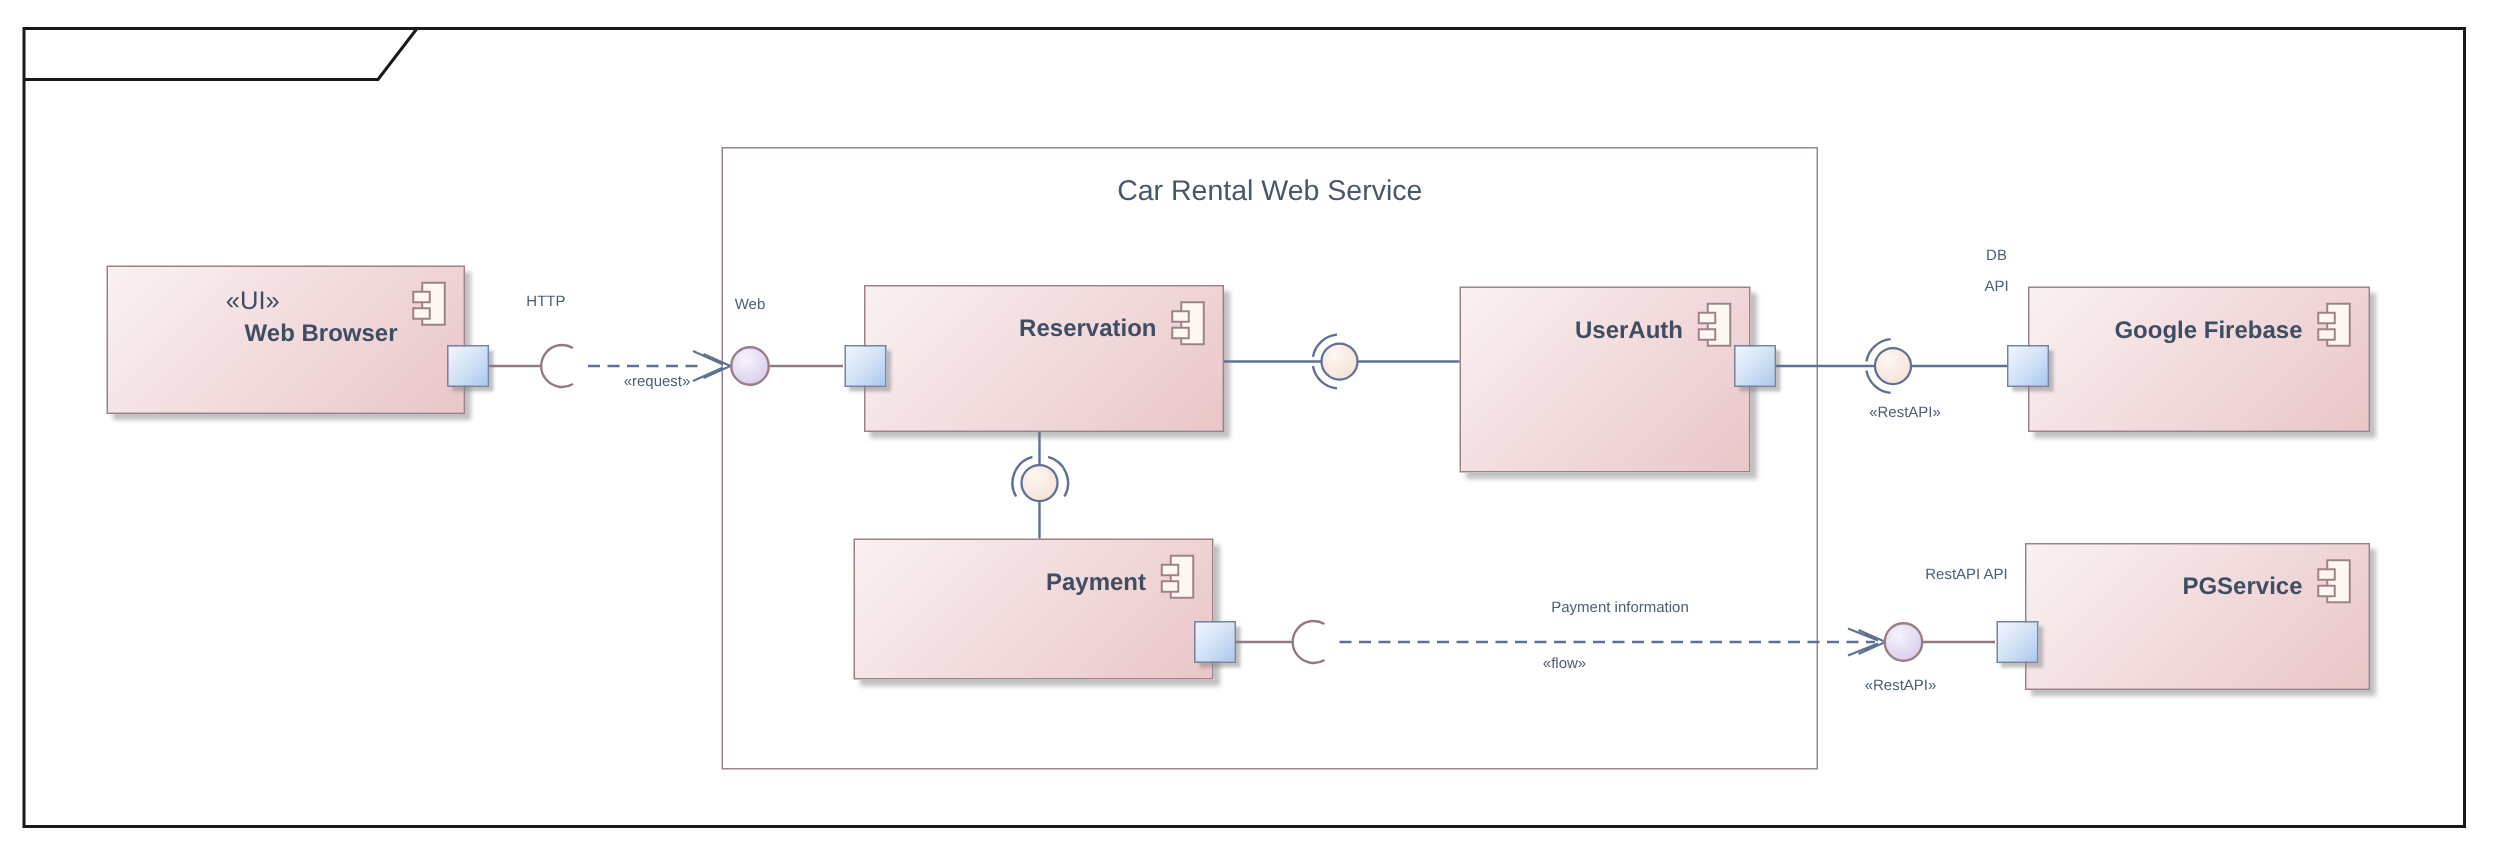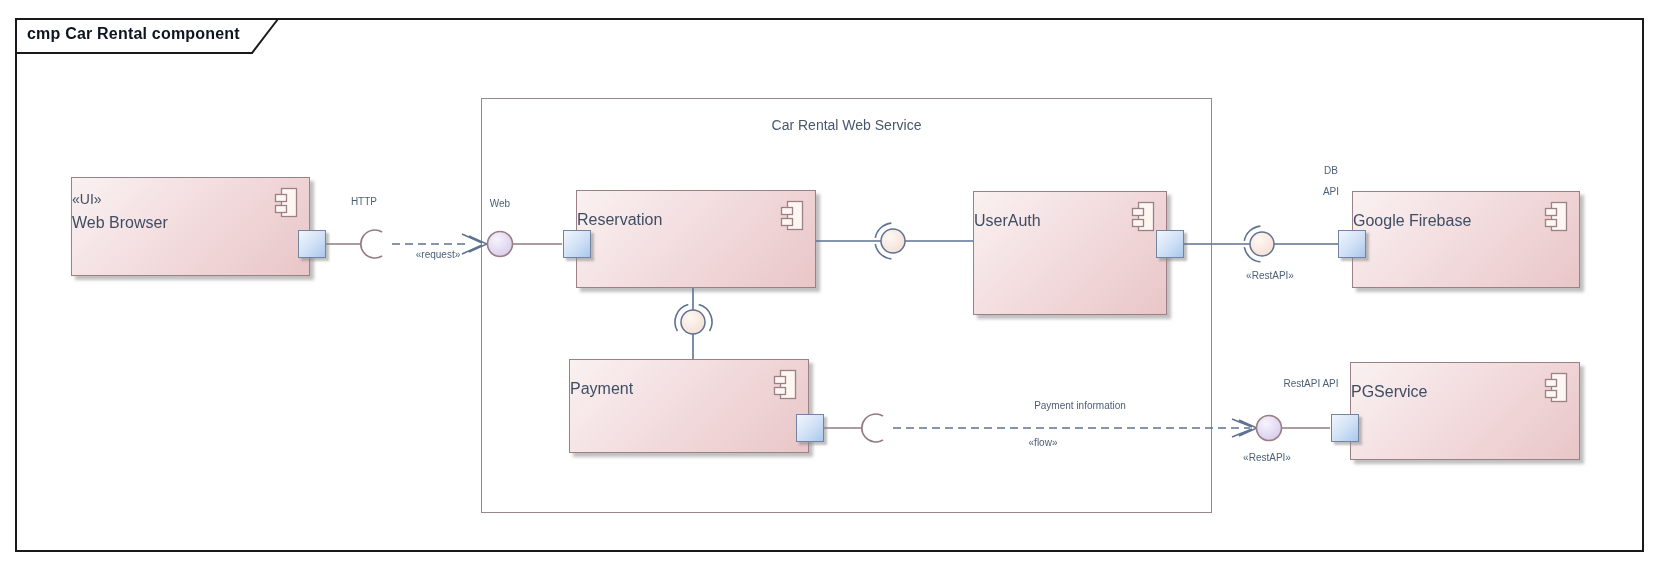--- a/index.html
+++ b/index.html
@@ -8,48 +8,47 @@
   .canvas { position:relative; width:1667px; height:573px; background:#ffffff; overflow:hidden; }
 
   .frame { position:absolute; left:15px; top:18px; width:1629px; height:534px;
            border:2px solid #17191c; background:transparent; }
   .tab-text { position:absolute; left:27px; top:25px; font-size:16px; font-weight:bold;
               color:#0e1420; letter-spacing:0.2px; white-space:nowrap; }
 
   .container-box { position:absolute; left:481px; top:98px; width:731px; height:415px;
                    border:1px solid #998790; background:transparent; }
   .container-title { position:absolute; left:481px; top:117px; width:731px; text-align:center;
-                     font-size:14px; color:#49576b; }
+                     font-size:19px; color:#49576b; }
 
   .component { position:absolute; border:1px solid #9b8187;
                background:linear-gradient(135deg, #faf1f1 0%, #f3dddf 45%, #e9c6c8 100%);
                box-shadow:4px 4px 3px rgba(140,140,140,0.55); }
-  .comp-name { position:absolute; left:0; right:44px; top:20px; text-align:left;
-               font-size:16px; font-weight:normal; color:#3f4d63; white-space:nowrap; }
-  .comp-stereo { position:absolute; left:0; right:44px; top:13px; 
-                 font-size:14px; color:#3f4d63; white-space:nowrap; }
+  .comp-name { position:absolute; left:0; right:44px; top:20px; text-align:right;
+               font-size:16px; font-weight:bold; color:#3f4d63; white-space:nowrap; }
+  .comp-stereo { position:absolute; left:0; right:44px; top:13px; text-align:center;
+                 font-size:17px; color:#3f4d63; white-space:nowrap; }
   .comp-name.two-line { top:36px; }
   .comp-icon { position:absolute; right:10px; top:8px; }
 
   .port { position:absolute; width:28px; height:28px; border:1.4px solid #74839f;
           background:linear-gradient(135deg, #f1f6fd 0%, #cfe0f5 55%, #a9c7eb 100%);
           box-shadow:3px 3px 2px rgba(130,130,130,0.5); }
 
   .overlay { position:absolute; left:0; top:0; width:1667px; height:573px; }
 
   .lbl { position:absolute; font-size:10px; color:#4c5f75; text-align:center; white-space:nowrap; }
   .lbl-2line { line-height:21px; }
 </style>
 </head>
 <body>
 
 <div class="canvas">
 
   <div class="frame"></div>
-  <div class="tab-text">cmp Car Rental component</div>
 
   <div class="container-box"></div>
   <div class="container-title">Car Rental Web Service</div>
 
   <div class="component" style="left:71px; top:177px; width:239px; height:99px;">
     <div class="comp-stereo">«UI»</div>
     <div class="comp-name two-line">Web Browser</div>
     <svg class="comp-icon" width="26" height="34" viewBox="0 0 26 34">
       <rect x="8.5" y="2.5" width="15" height="28" fill="#fdf6f1" stroke="#9b8187" stroke-width="1.3"></rect>
       <rect x="2.5" y="8.5" width="11" height="7" fill="#fdf6f1" stroke="#9b8187" stroke-width="1.3"></rect>

